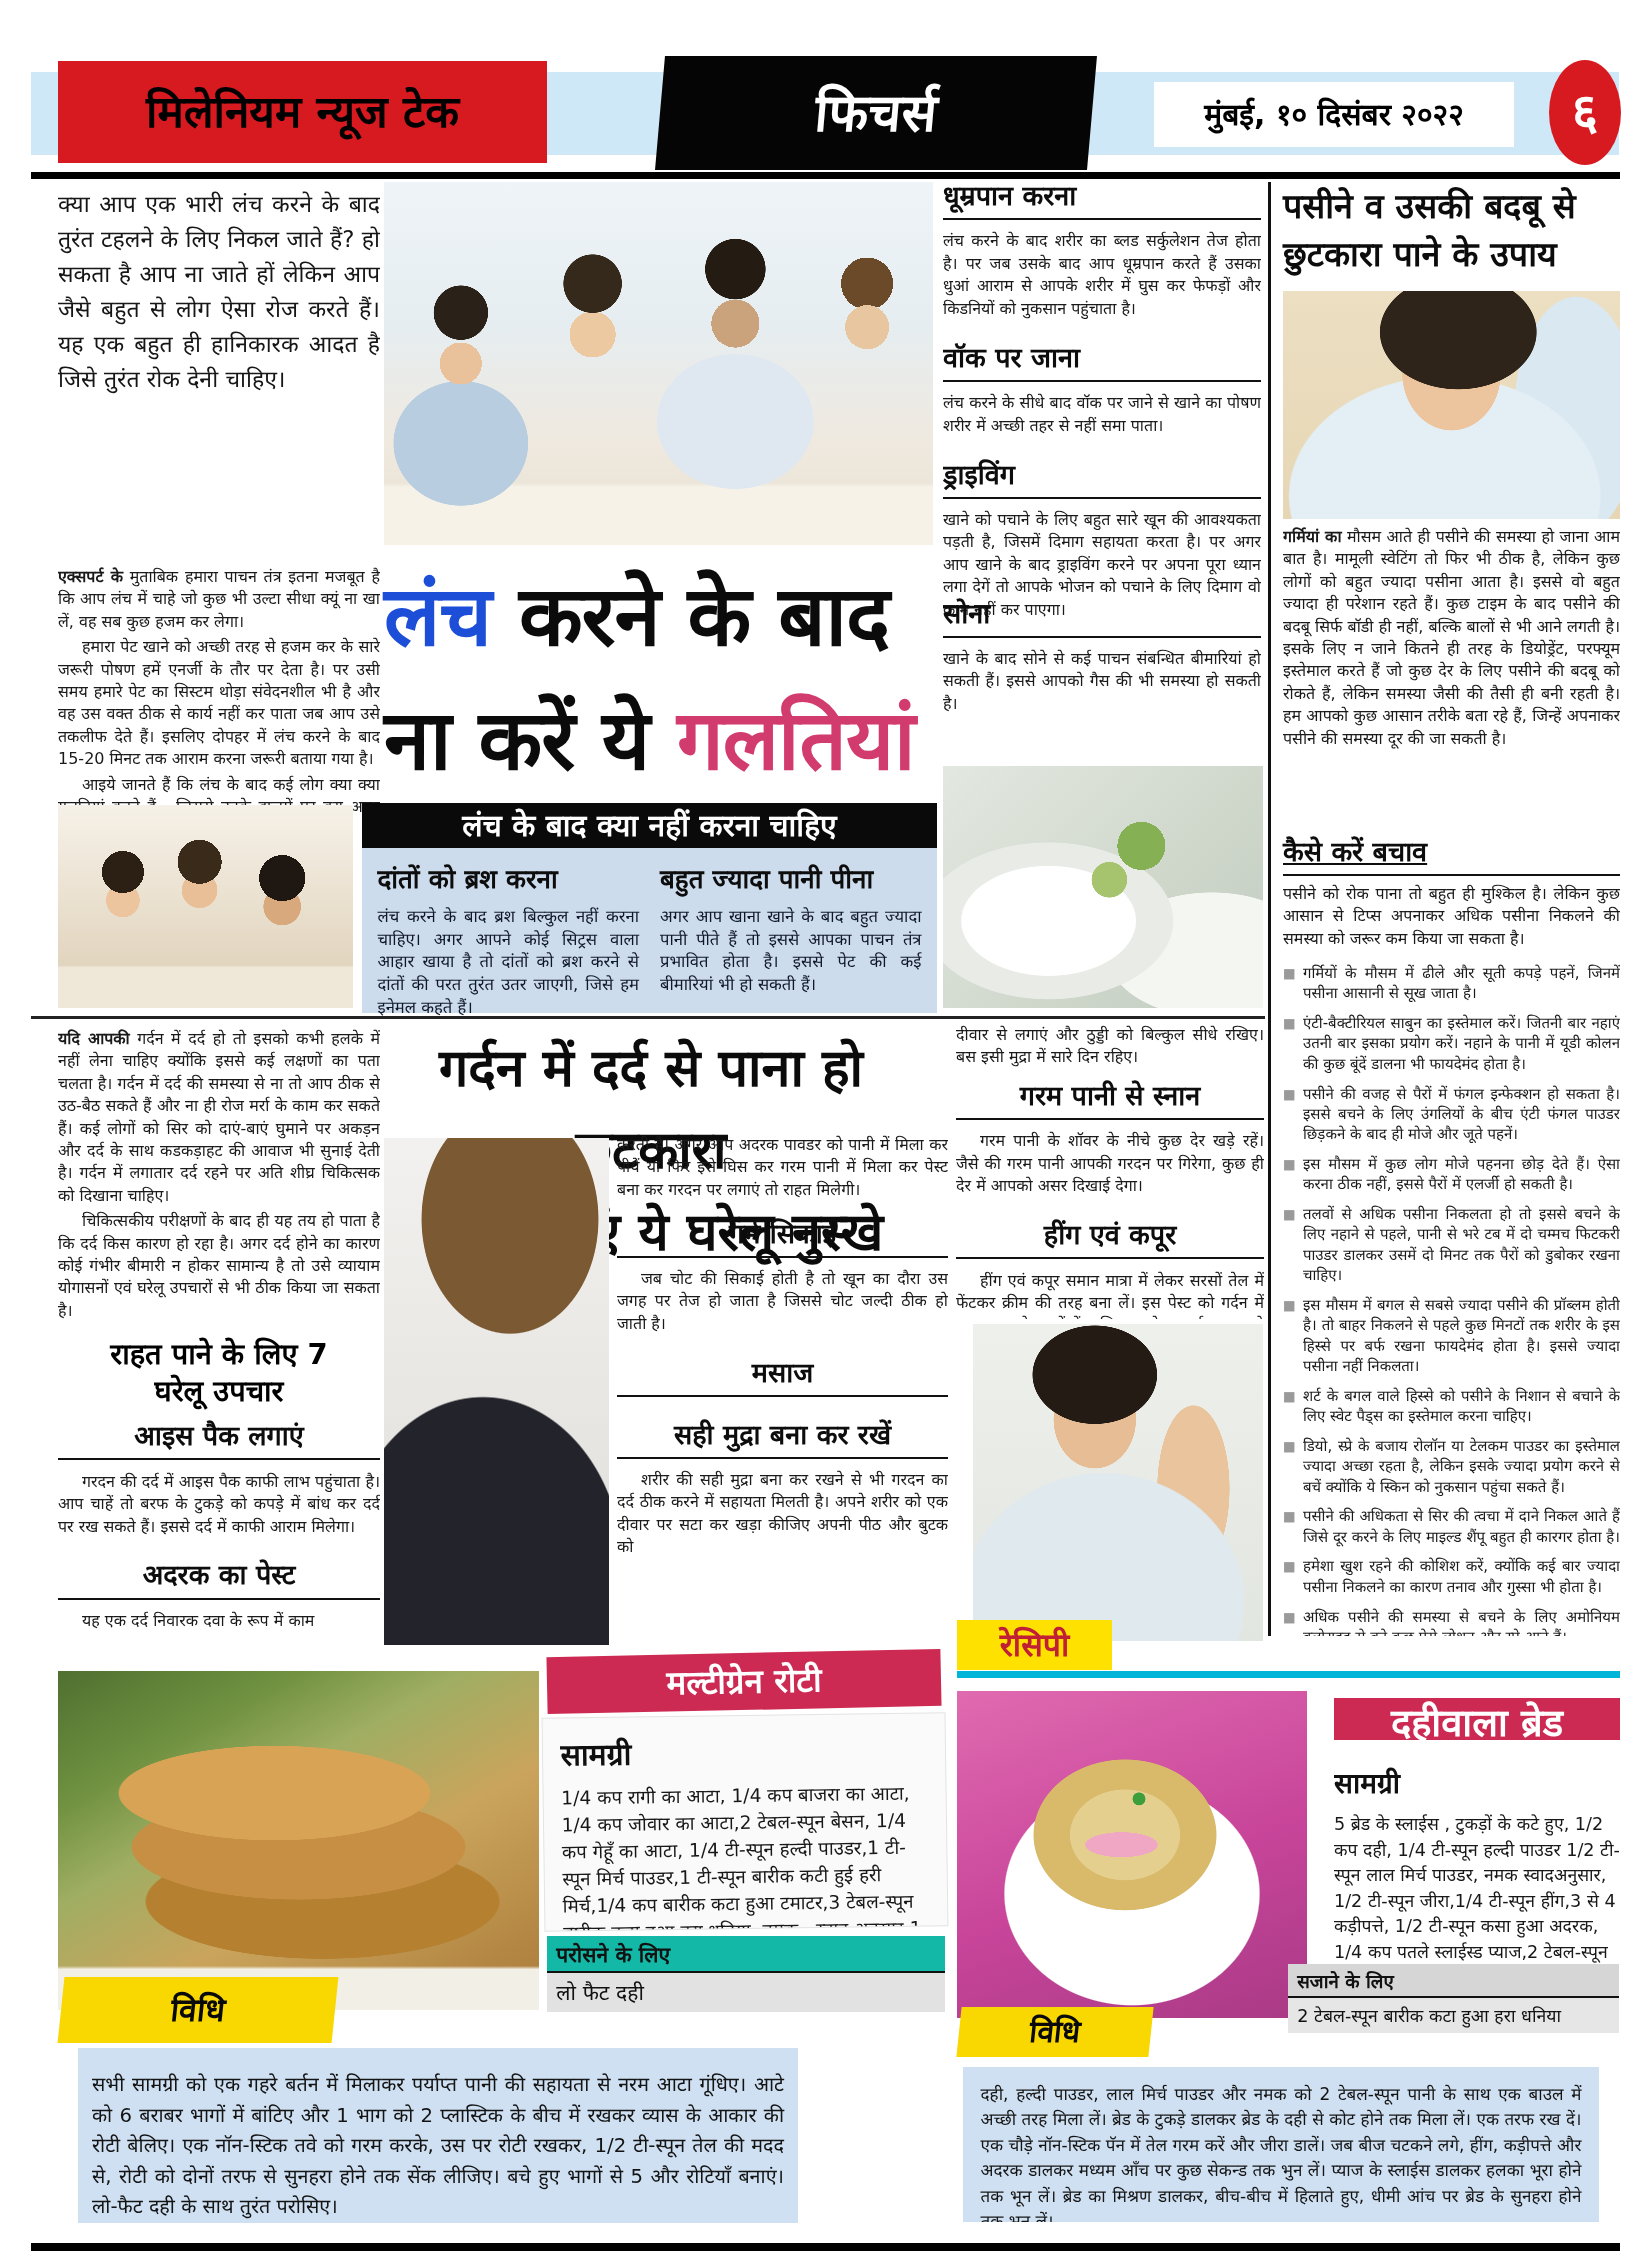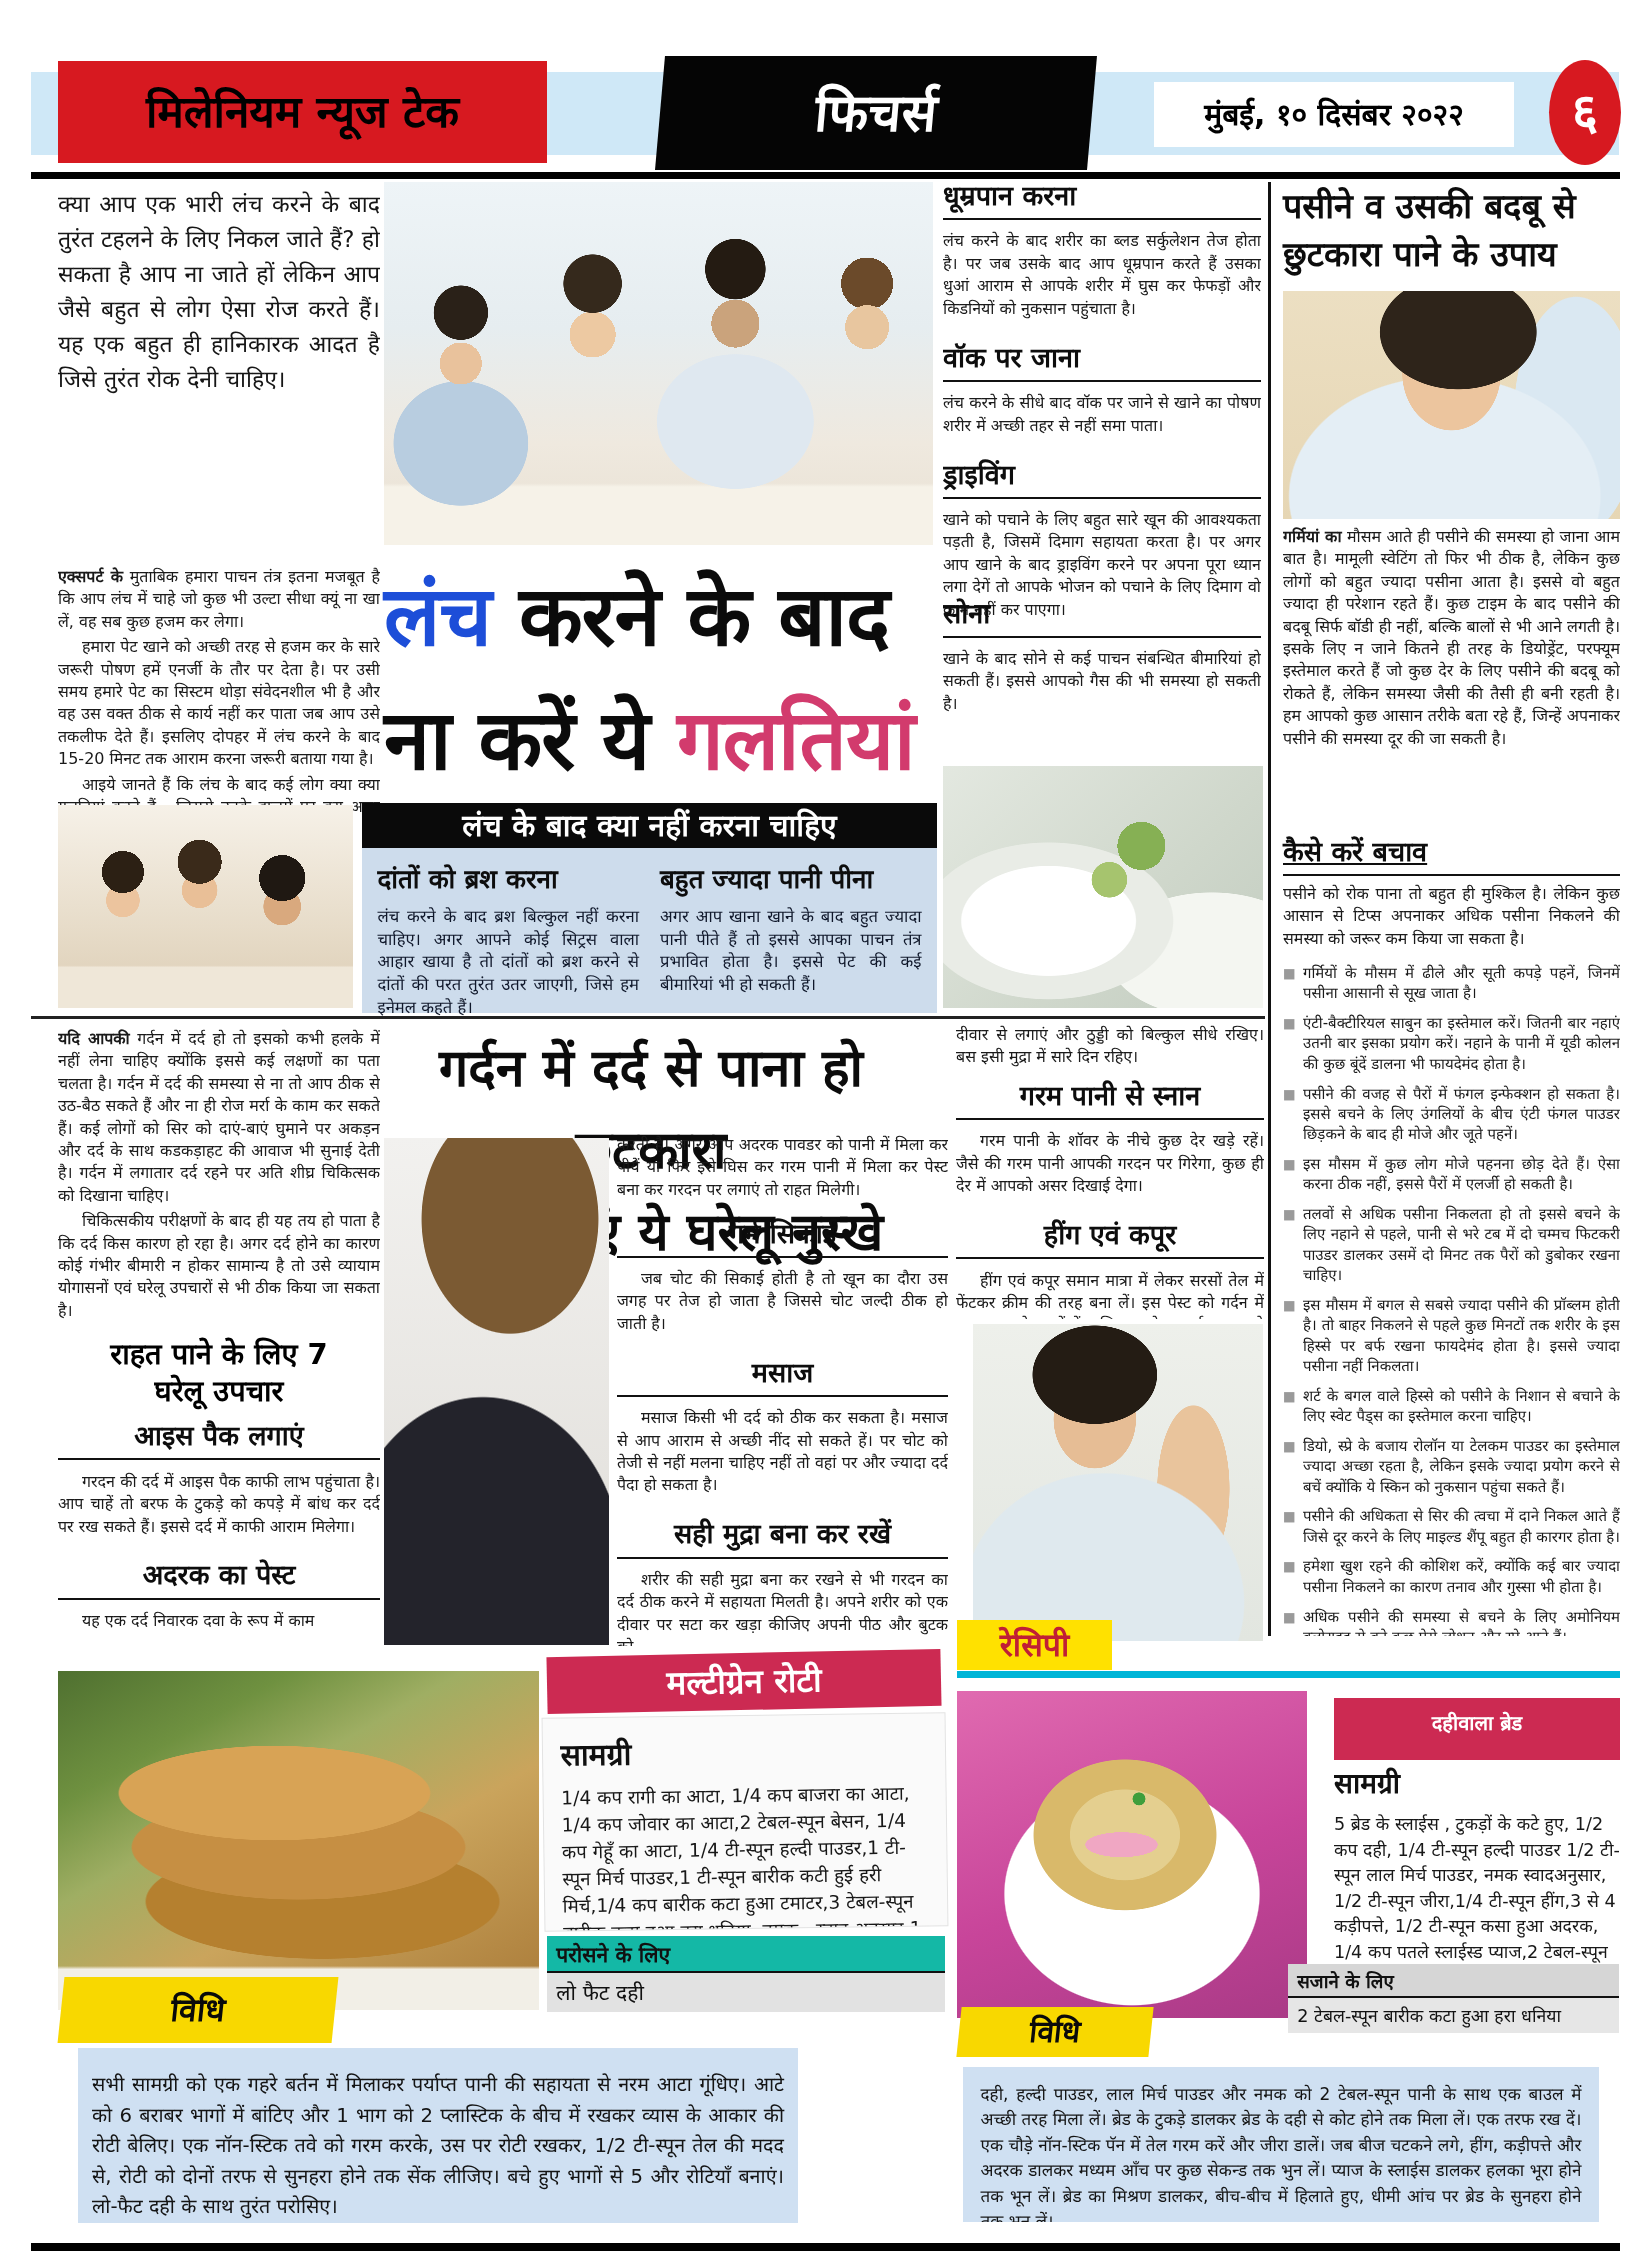--- a/index.html
+++ b/index.html
@@ -243,23 +243,20 @@
 
   <div class="abs" style="left:617px;top:1134px;width:331px;height:512px;overflow:hidden;">
     <div class="bodytext">
         <p class="noind">करती है। अगर आप अदरक पावडर को पानी में मिला कर पीयें या फिर इसे घिस कर गरम पानी में मिला कर पेस्ट बना कर गरदन पर लगाएं तो राहत मिलेगी।</p>
       </div>
     <div class="head-center" style="margin-top:12.4px;">गर्म सिकाई</div>
     <div class="bodytext">
         <p>जब चोट की सिकाई होती है तो खून का दौरा उस जगह पर तेज हो जाता है जिससे चोट जल्दी ठीक हो जाती है।</p>
       </div>
     <div class="head-center">मसाज</div>
-    <div class="bodytext">
-        <p>मसाज किसी भी दर्द को ठीक कर सकता है। मसाज से आप आराम से अच्छी नींद सो सकते हें। पर चोट को तेजी से नहीं मलना चाहिए नहीं तो वहां पर और ज्यादा दर्द पैदा हो सकता है।</p>
-      </div>
     <div class="head-center">सही मुद्रा बना कर रखें</div>
     <div class="bodytext">
         <p>शरीर की सही मुद्रा बना कर रखने से भी गरदन का दर्द ठीक करने में सहायता मिलती है। अपने शरीर को एक दीवार पर सटा कर खड़ा कीजिए अपनी पीठ और बुटक को</p>
       </div>
   </div>
 
   <div class="abs" style="left:956px;top:1024px;width:308px;height:295px;overflow:hidden;">
     <div class="bodytext">
         <p class="noind">दीवार से लगाएं और ठुड्डी को बिल्कुल सीधे रखिए। बस इसी मुद्रा में सारे दिन रहिए।</p>
       </div>
@@ -307,21 +304,21 @@
   <div class="abs" style="left:957px;top:1671px;width:663px;height:7.2px;background:#00b5d8;"></div>
 
   <div class="ph" style="left:957px;top:1691px;width:350px;height:327px;
        background:
         radial-gradient(circle at 52% 33%, #3f9e3c 0 6.2px, transparent 6.7px),
         radial-gradient(ellipse 36px 12.4px at 47% 47%, #f0a7c3 0 100%, transparent 101%),
         radial-gradient(ellipse 91px 75px at 48% 44%, #e4cf8f 0 60%, #d9b96a 61% 100%, transparent 101%),
         radial-gradient(ellipse 127px 111px at 50% 62%, #ffffff 0 100%, transparent 101%),
         linear-gradient(160deg, #e06ab0, #c8459a 55%, #a93a86);"></div>
 
-  <div class="abs rtitle" style="left:1334px;top:1698px;width:286px;height:62px;font-size:20px;line-height:50px;">दहीवाला ब्रेड</div>
+  <div class="abs rtitle" style="left:1334px;top:1698px;width:286px;height:42px;font-size:38px;line-height:50px;">दहीवाला ब्रेड</div>
   <div class="abs" style="left:1334px;top:1763px;width:286px;height:200px;overflow:hidden;">
     <div class="ing-head" style="font-size:28px;">सामग्री</div>
     <div class="ing-text" style="font-size:17.6px;">5 ब्रेड के स्लाईस , टुकड़ों के कटे हुए, 1/2 कप दही, 1/4 टी-स्पून हल्दी पाउडर 1/2 टी-स्पून लाल मिर्च पाउडर, नमक स्वादअनुसार, 1/2 टी-स्पून जीरा,1/4 टी-स्पून हींग,3 से 4 कड़ीपत्ते, 1/2 टी-स्पून कसा हुआ अदरक, 1/4 कप पतले स्लाईस्ड प्याज,2 टेबल-स्पून तेल</div>
   </div>
   <div class="abs" style="left:1288px;top:1964px;width:331px;background:#d6d6d6;">
     <div class="greybar-head" style="font-size:18.6px;">सजाने के लिए</div>
     <div class="greybar-val" style="font-size:17.6px;background:#e6e6e6;">2 टेबल-स्पून बारीक कटा हुआ हरा धनिया</div>
   </div>
   <div class="abs vtag" style="left:959px;top:2007px;width:192px;height:50px;font-size:30px;line-height:50px;">विधि</div>
   <div class="abs mbox" style="left:963px;top:2059px;width:636px;height:155px;padding:14.5px 17.6px;overflow:hidden;margin-top:8px;">

